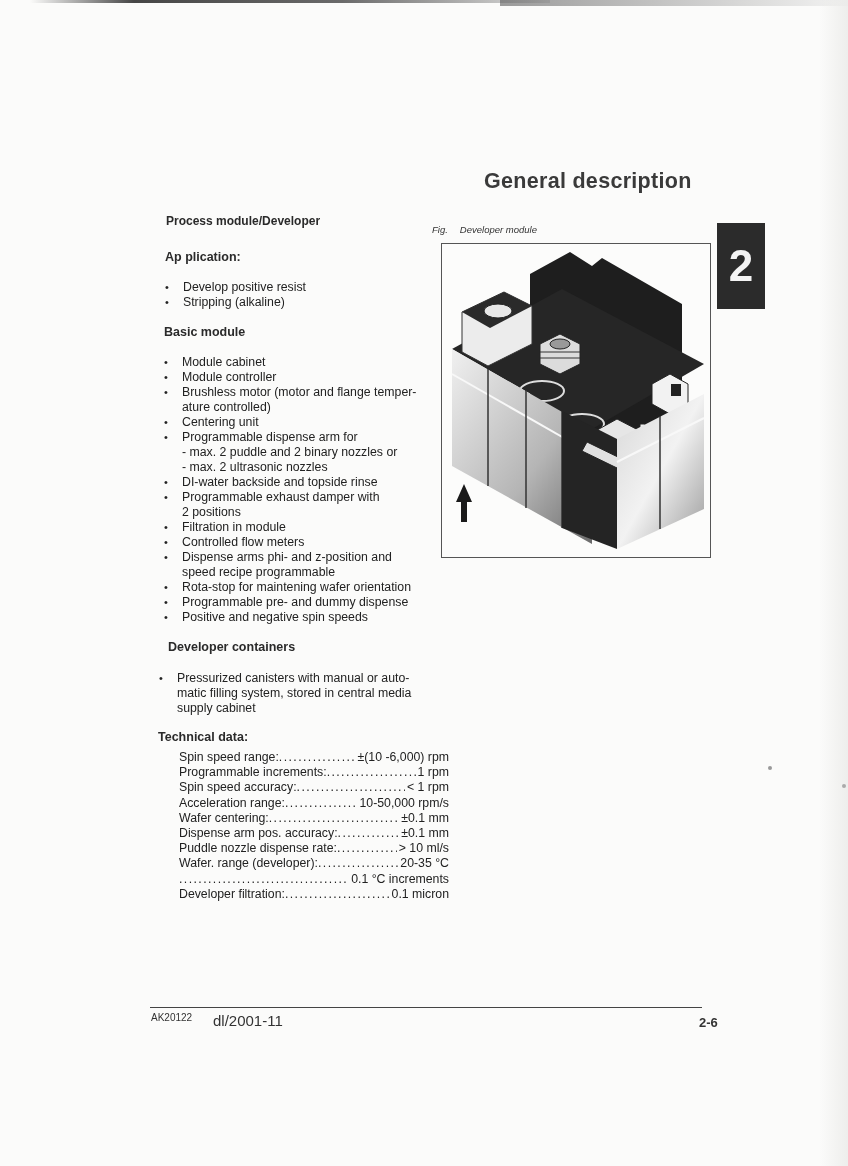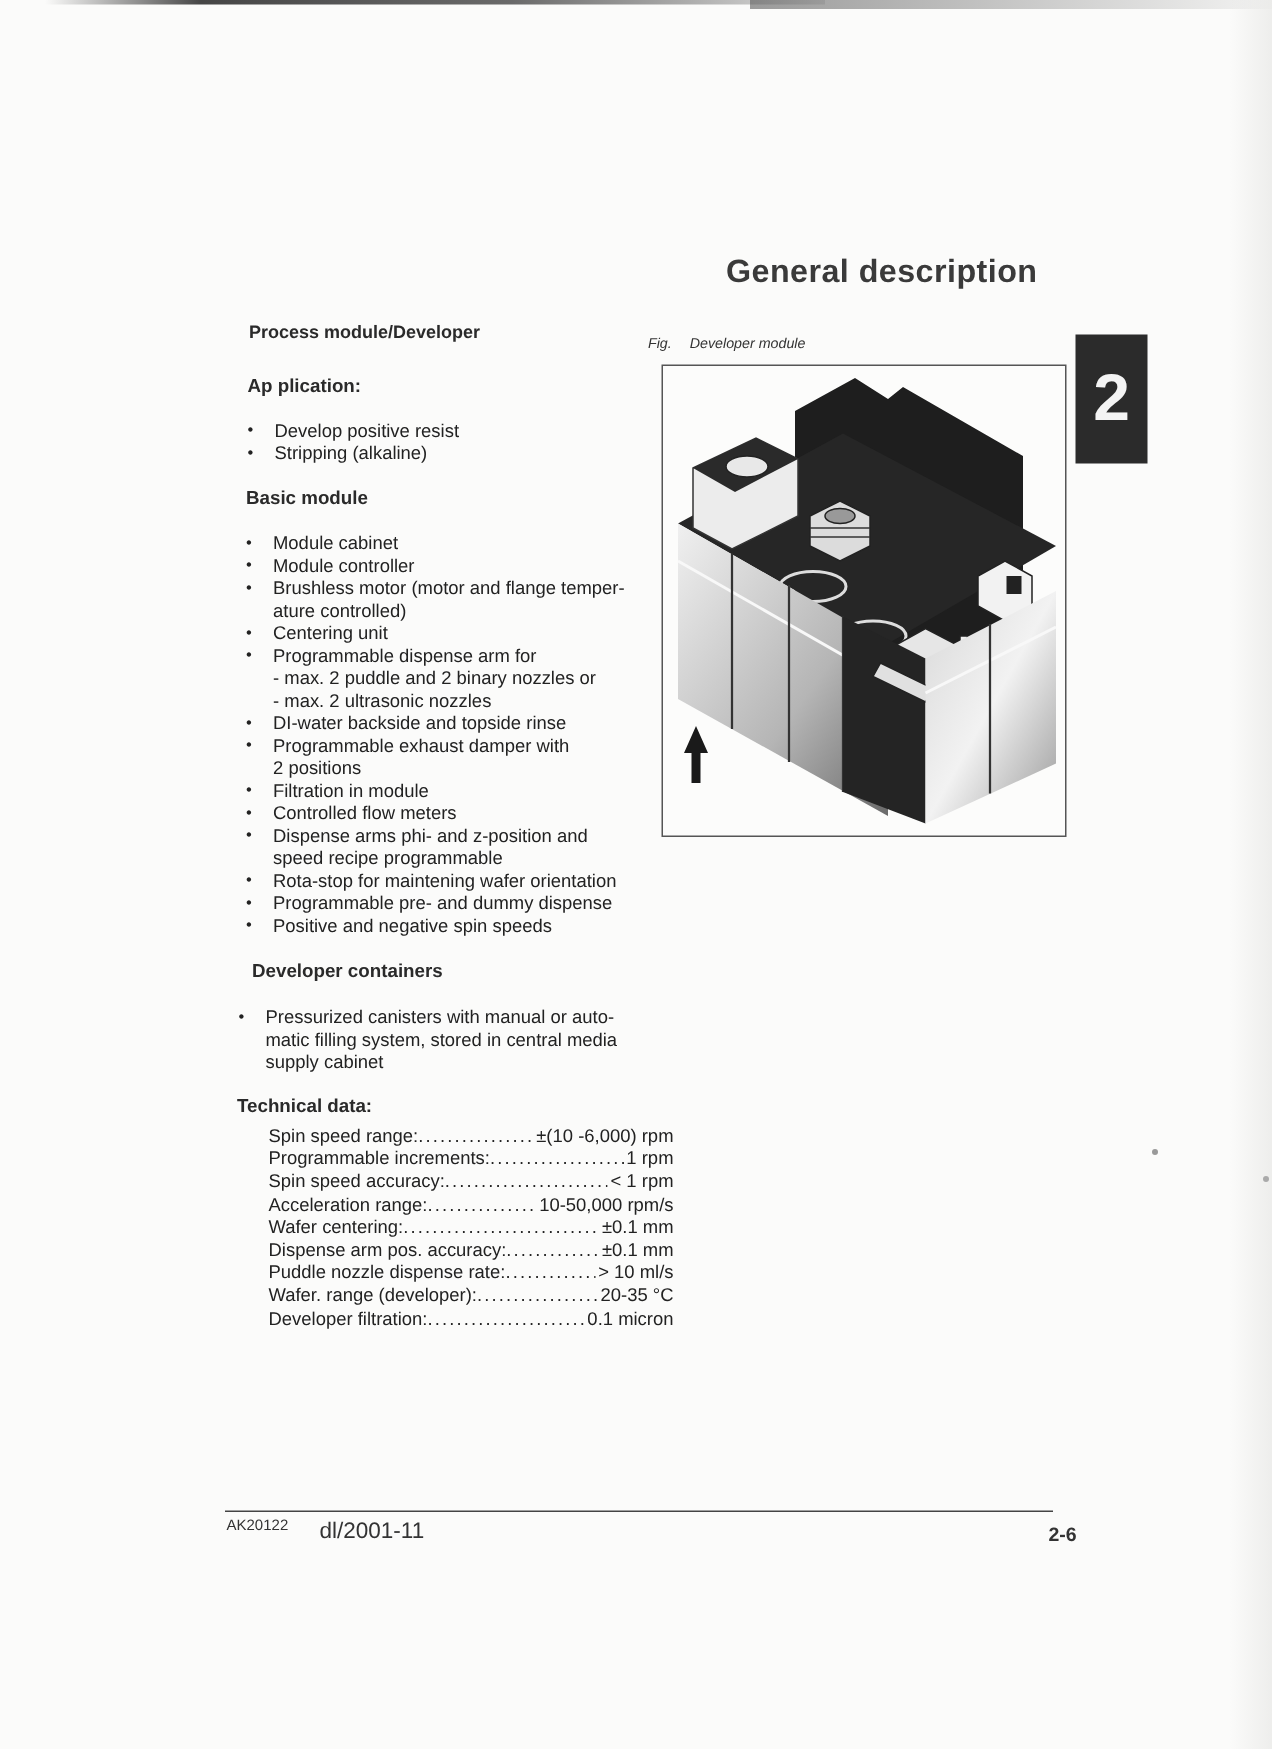--- a/index.html
+++ b/index.html
@@ -162,20 +162,25 @@
       <span class="lbl">Puddle nozzle dispense rate:</span>
       <span class="dots"></span>
       <span class="val">&gt; 10 ml/s</span>
     </div>
   <div class="row">
       <span class="lbl">Wafer. range (developer):</span>
       <span class="dots"></span>
       <span class="val">20-35 °C</span>
     </div>
   <div class="row">
+      <span class="lbl"></span>
+      <span class="dots"></span>
+      <span class="val">0.1 °C increments</span>
+    </div>
+  <div class="row">
       <span class="lbl">Developer filtration:</span>
       <span class="dots"></span>
       <span class="val">0.1 micron</span>
     </div>
 </div>
 
 <div class="fig-caption">
   <span class="fig">Fig.</span><span>Developer module</span>
 </div>
 

